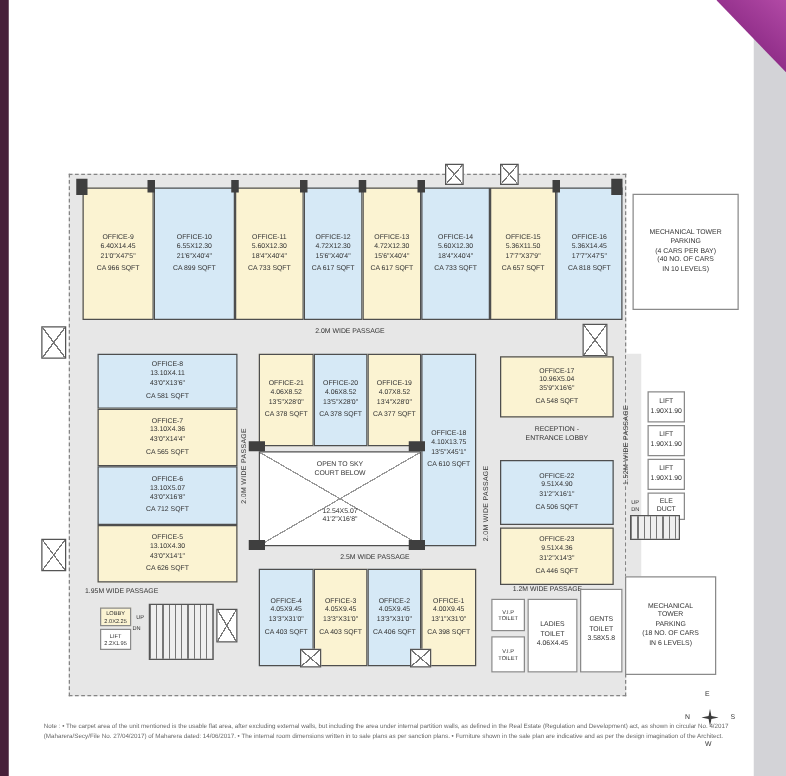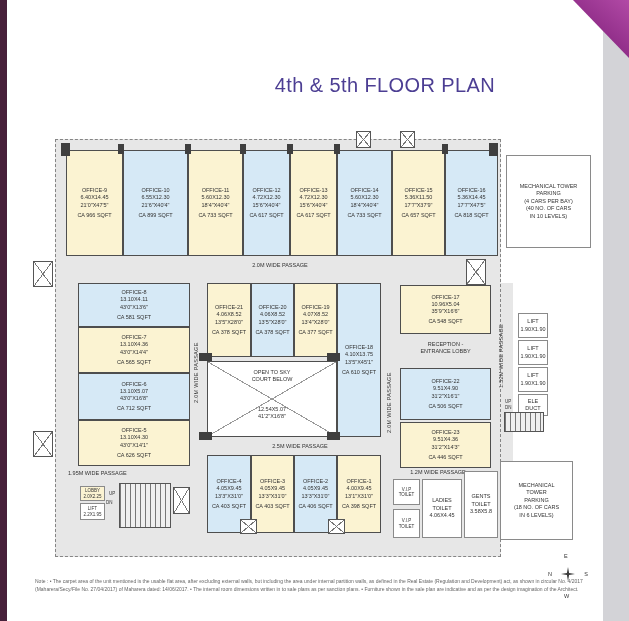--- a/index.html
+++ b/index.html
@@ -55,21 +55,20 @@
   .cw{position:absolute;left:19px;bottom:0}
 </style>
 </head>
 <body>
 
 <div id="canvas">
   <div class="leftbar"></div>
   <div class="rightbar"></div>
   <div class="fold"></div>
 
-  <div class="title">4th &amp; 5th FLOOR PLAN</div>
 
   <div class="planbg"></div>
   <div class="gstrip" style="left:501px;top:283px;width:12px;height:182px"></div>
 
   <div class="room cream" style="left:66px;top:150px;width:57px;height:106px">
     <div>OFFICE-9</div>
     <div>6.40X14.45
 21'0"X47'5"</div>
     <div class="ra">CA 966 SQFT</div>
   </div>

